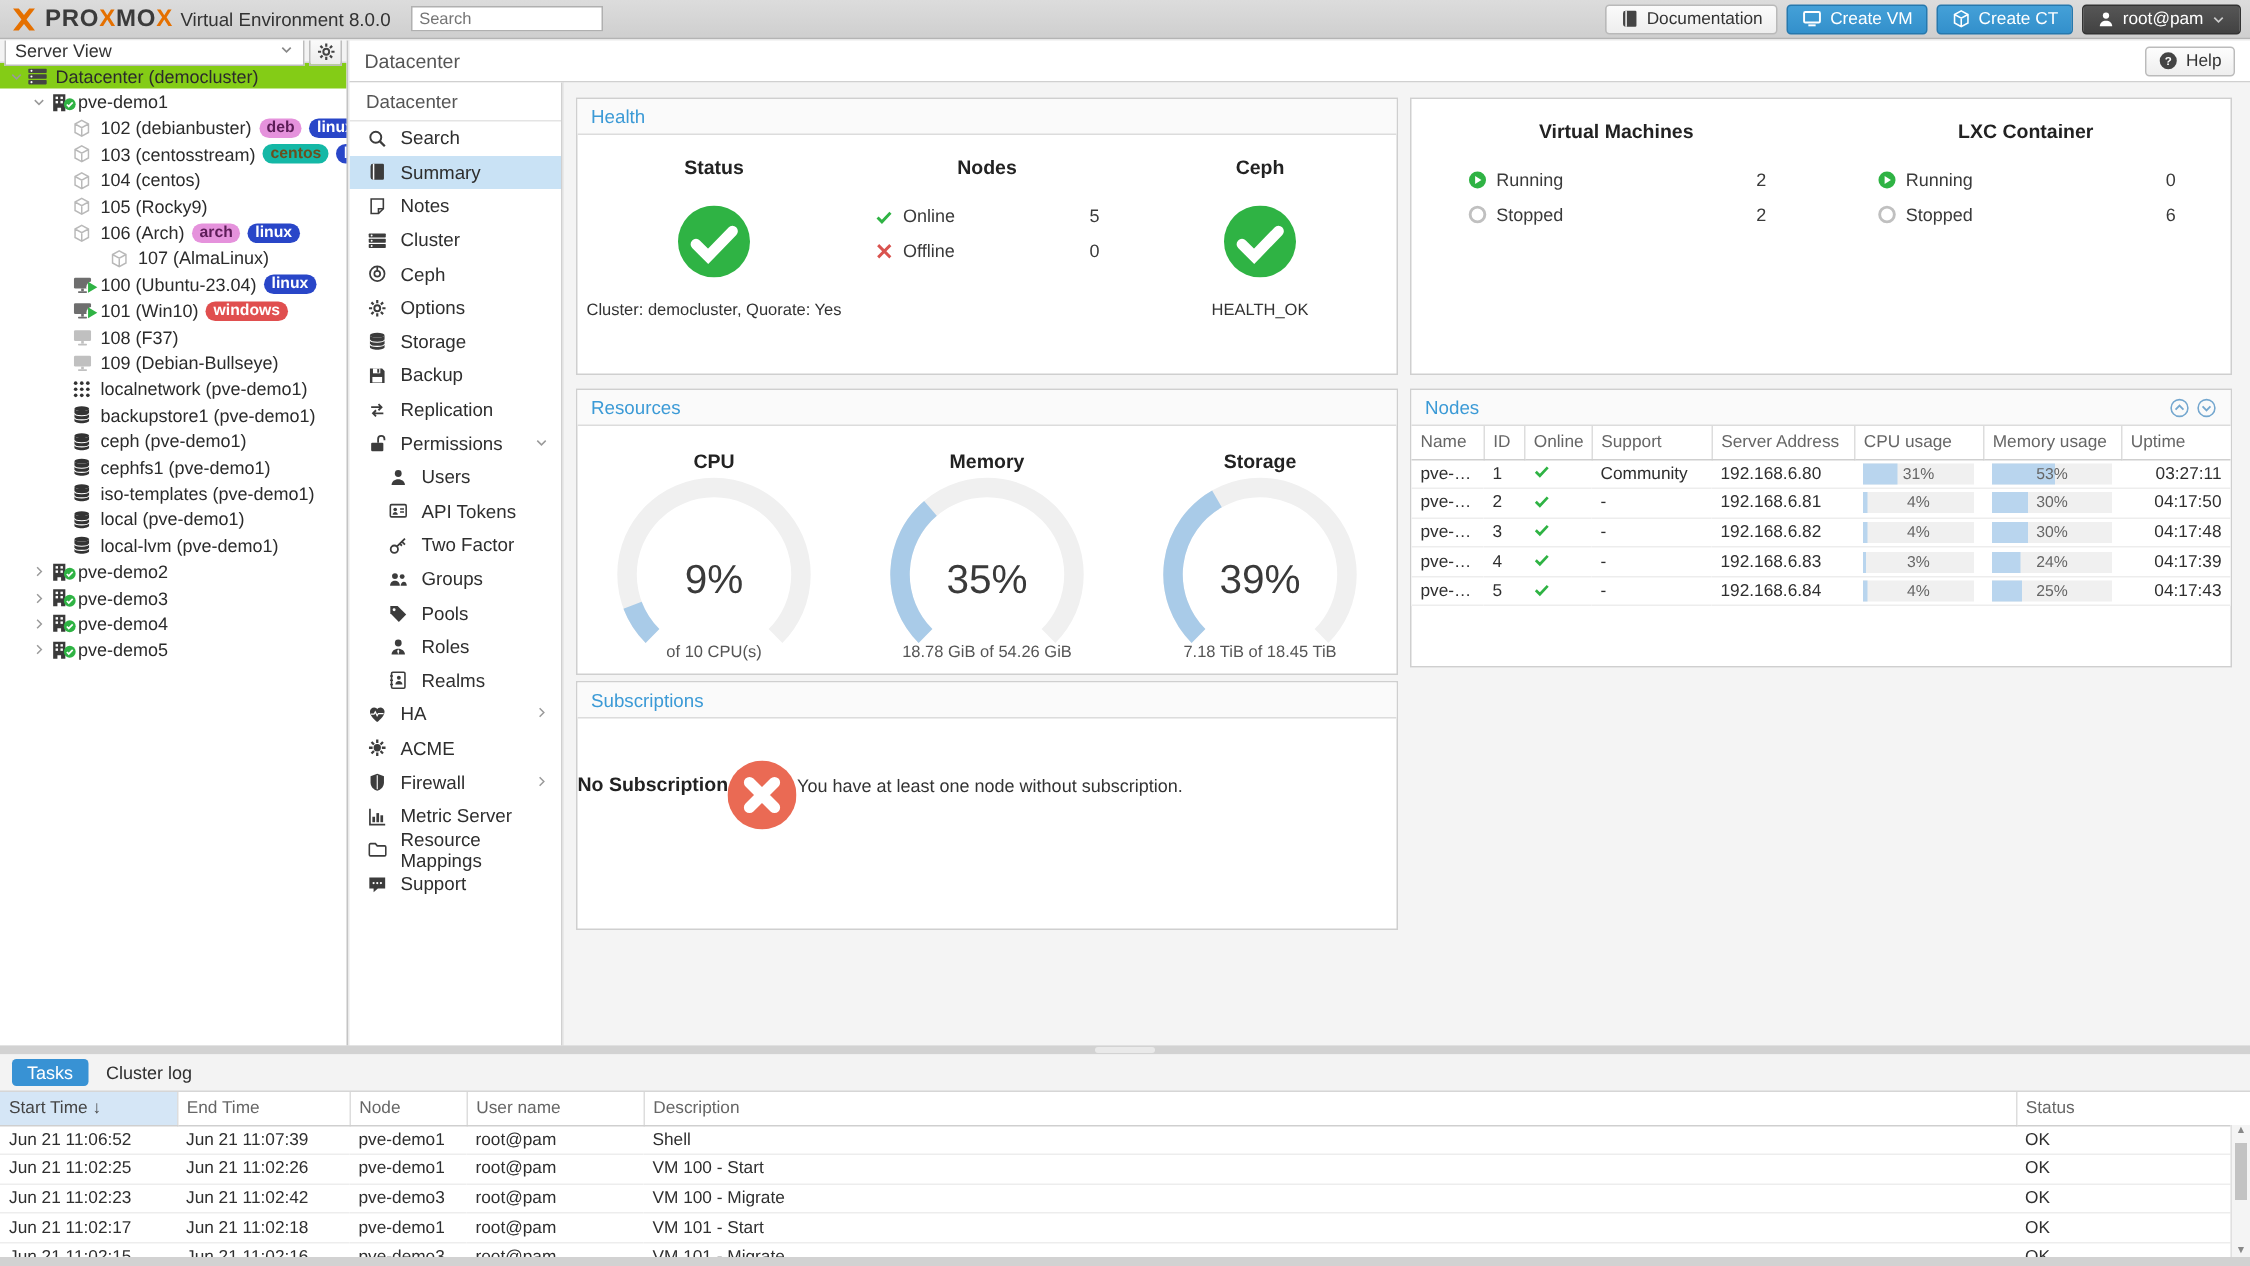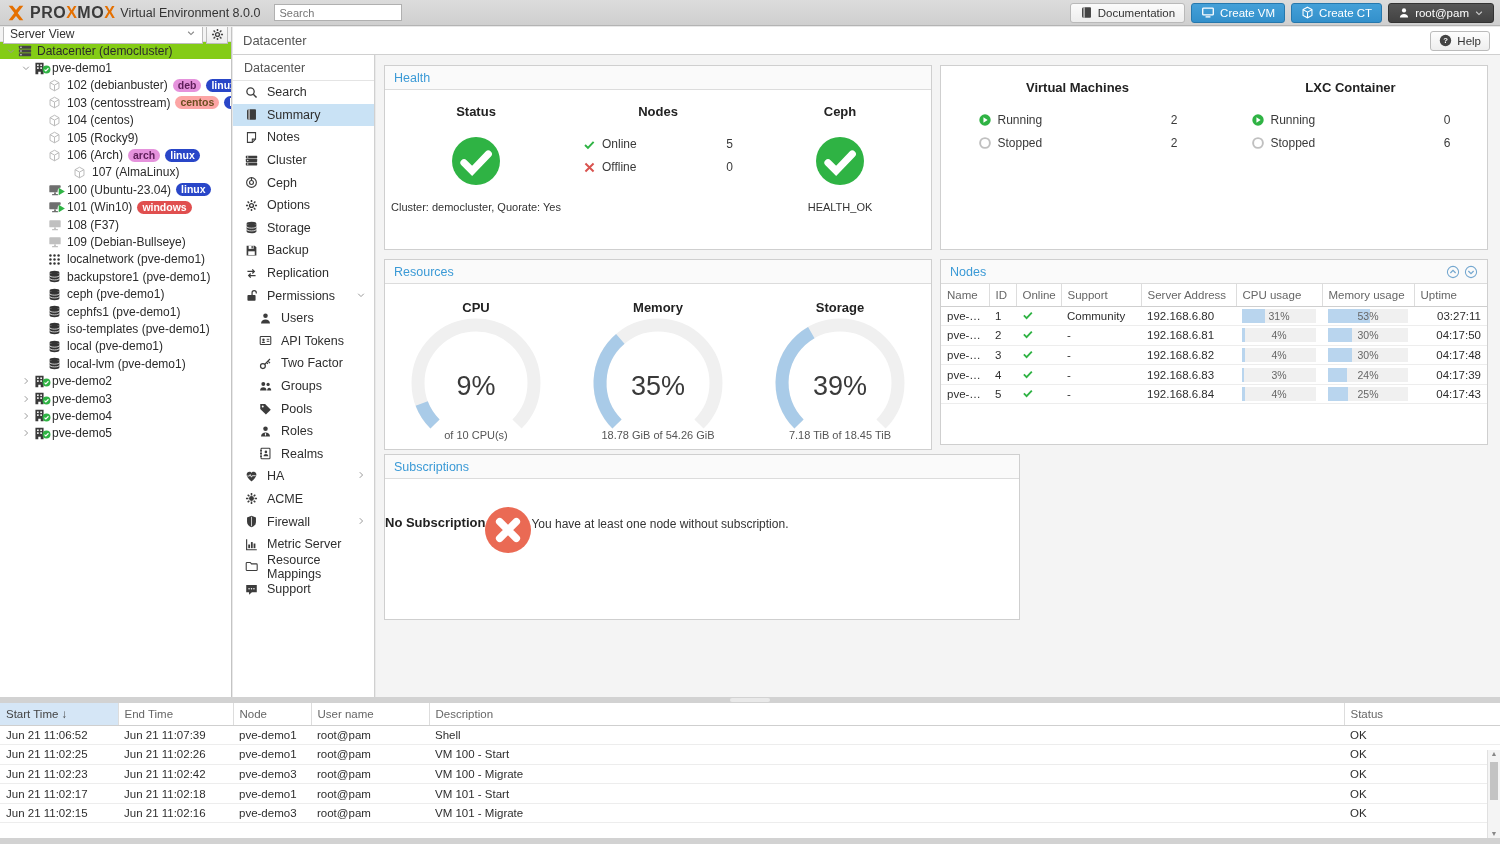--- a/index.html
+++ b/index.html
@@ -64,21 +64,21 @@
   
   #content { position:absolute; left:376px; top:55px; right:0; bottom:147px; background:#f4f4f4; overflow:hidden; }
   .panel { position:absolute; background:#fff; border:1px solid #cfcfcf; }
   .ptitle { height:24px; display:flex; align-items:center; padding:0 9px; font-size:12.5px;
     color:#3b9ad6; background:#fafafa; border-bottom:1px solid #dcdcdc; }
   .ptools { margin-left:auto; display:flex; gap:4px; color:#74a7cf; }
   #p-health   { left:8px;   top:10px;  width:548px; height:185px; }
   #p-guests   { left:564px; top:10px;  width:548px; height:185px; }
   #p-res      { left:8px;   top:204px; width:548px; height:191px; }
   #p-nodes    { left:564px; top:204px; width:548px; height:186px; }
-  #p-subs     { left:8px;   top:399px; width:636px; height:166px; }
+  #p-subs     { left:8px;   top:399px; width:548px; height:166px; }
 
   .h-cols { display:flex; justify-content:space-around; padding-top:14px; }
   .h-col { display:flex; flex-direction:column; align-items:center; width:180px; }
   .h-head { font-size:13px; font-weight:bold; color:#222; margin-bottom:18px; }
   .h-note { font-size:11px; color:#333; margin-top:16px; }
   .kv { display:flex; align-items:center; width:150px; margin-bottom:9px; font-size:12px; }
   .kv .lbl { margin-left:6px; }
   .kv .val { margin-left:auto; }
 
   .g-cols { display:flex; justify-content:space-around; padding-top:16px; }
@@ -248,21 +248,21 @@
         <span class="tag" style="background:#2946c8;color:#ffffff">linux</span>
       </div>
       <div class="tree-row" style="padding-left: 34px; text-align: right;">
         <span class="tr-chev"></span>
         <span class="tr-ico">
           <svg width="13" height="13" viewBox="0 0 16 16" style="color:#b9b9b9">
             <path fill="none" stroke="currentColor" stroke-width="1.2" d="M8 1.5l5.5 3v7l-5.5 3-5.5-3v-7zM2.5 4.5L8 7.5l5.5-3M8 7.5v7"></path>
           </svg>
         </span>
         <span>103 (centosstream)</span>
-        <span class="tag" style="background:#fca5a5;color:#6b4f1f">centos</span>
+        <span class="tag" style="background:#14b8a6;color:#6b4f1f">centos</span>
         <span class="tag" style="background:#2946c8;color:#ffffff">linux</span>
       </div>
       <div class="tree-row" style="padding-left: 34px;">
         <span class="tr-chev"></span>
         <span class="tr-ico">
           <svg width="13" height="13" viewBox="0 0 16 16" style="color:#b9b9b9">
             <path fill="none" stroke="currentColor" stroke-width="1.2" d="M8 1.5l5.5 3v7l-5.5 3-5.5-3v-7zM2.5 4.5L8 7.5l5.5-3M8 7.5v7"></path>
           </svg>
         </span>
         <span>104 (centos)</span>
@@ -1072,20 +1072,24 @@
     </div>
   </div>
 
 </div>
 
 <div id="splitter">
     <div class="grip"></div>
   </div>
 
 <div id="tasks">
+  <div id="task-tabs">
+      <div class="ttab sel">Tasks</div>
+      <div class="ttab">Cluster log</div>
+    </div>
   <table id="task-table">
     <colgroup>
         <col style="width:118px">
         <col style="width:115px">
         <col style="width:78px">
         <col style="width:118px">
         <col>
         <col style="width:156px">
       </colgroup>
     <thead>

